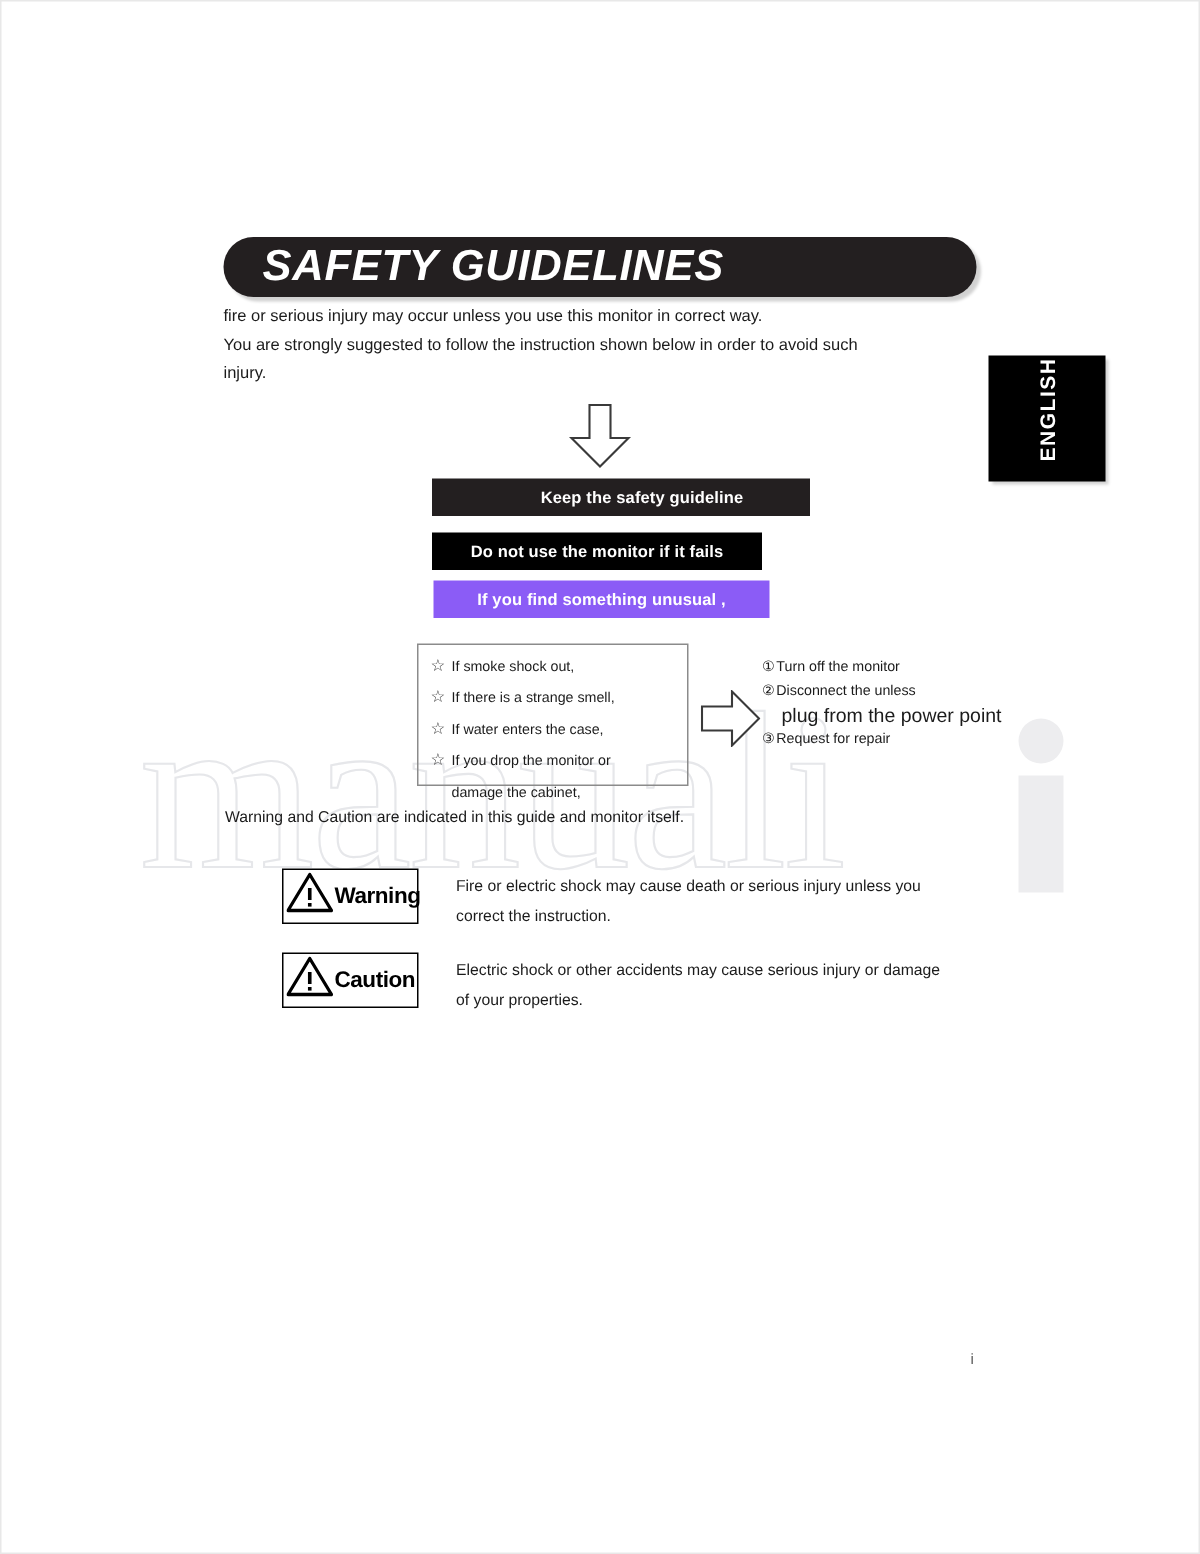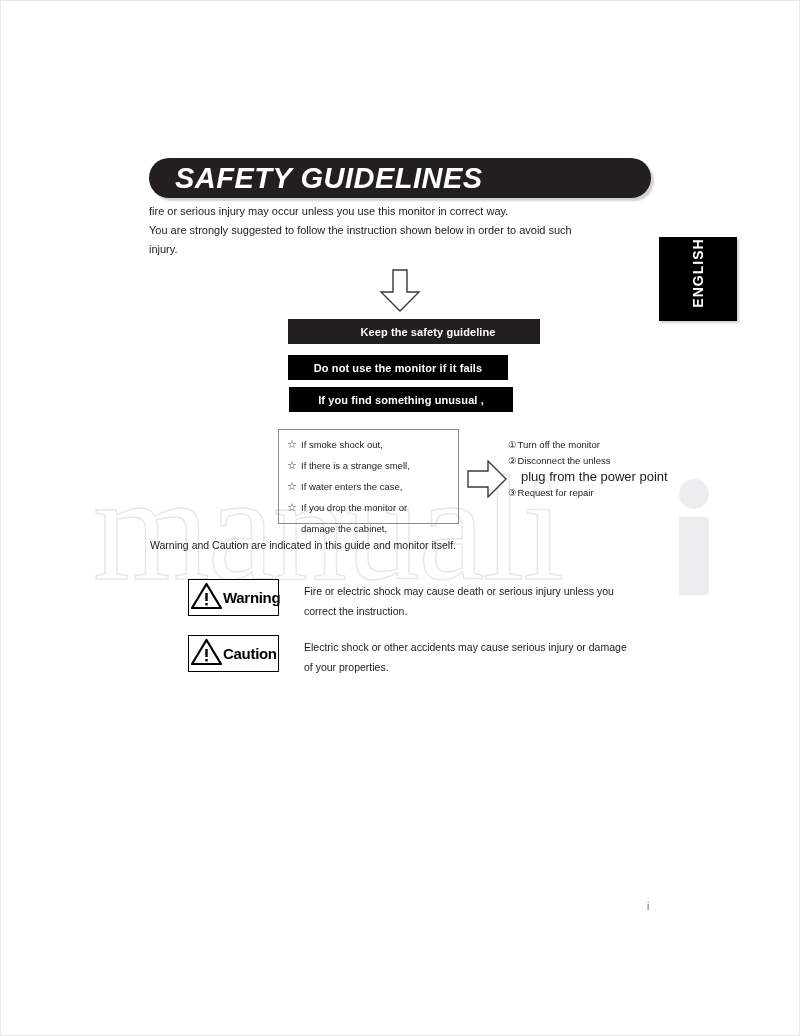--- a/index.html
+++ b/index.html
@@ -155,21 +155,21 @@
     padding-left: 28px;
   }
   .bar-2 {
     left: 287px; top: 354px;
     width: 220px; height: 25px;
     background: #000000;
   }
   .bar-3 {
     left: 288px; top: 386px;
     width: 224px; height: 25px;
-    background: #000000;
+    background: #8b5cf6;
     text-align: center;
   }
 
   
   .symptom-box {
     position: absolute;
     left: 277px;
     top: 428px;
     width: 181px;
     height: 95px;

